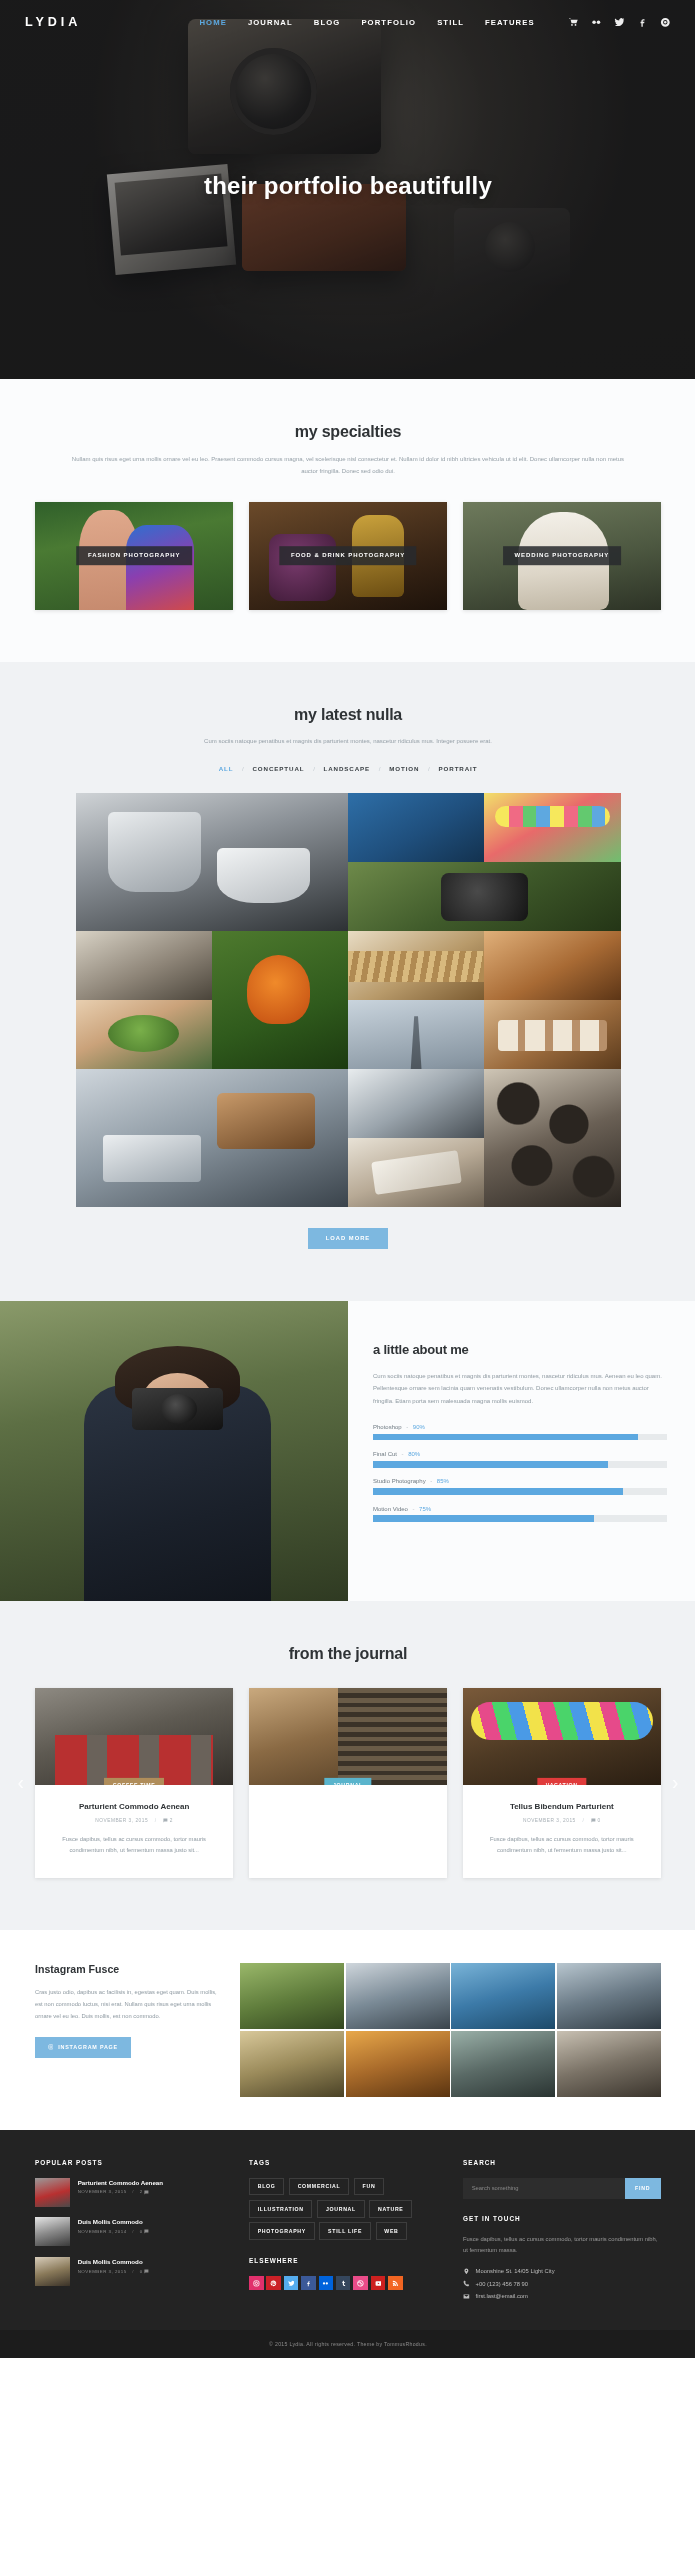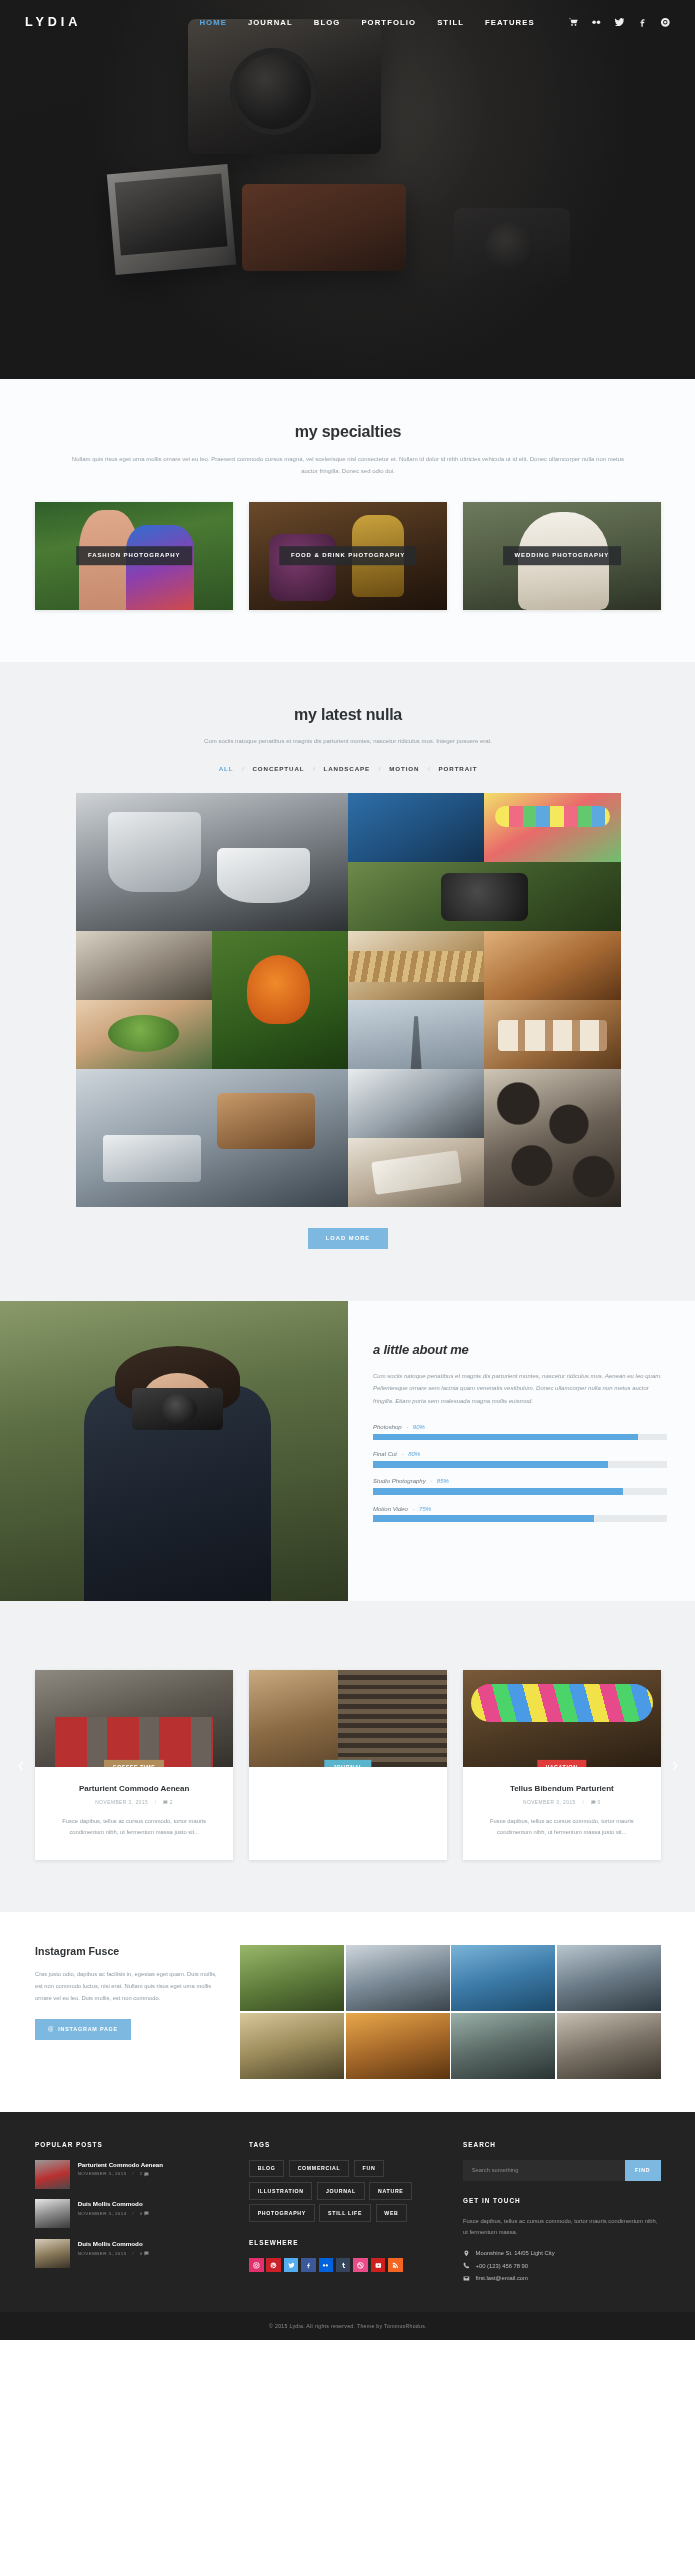--- a/index.html
+++ b/index.html
@@ -249,21 +249,21 @@
     border-radius: 50% 50% 30% 30%;
   }
   .about-photo .camera {
     position:absolute; left:38%; top:29%; width:26%; height:14%;
     background: linear-gradient(165deg,#3c3c3c,#121212); border-radius:4.8px;
   }
   .about-photo .camera:after{
     content:""; position:absolute; left:32%; top:14%; width:40%; height:72%;
     border-radius:50%; background:radial-gradient(circle at 40% 35%,#4e4e4e,#080808);
   }
-  .about-body { flex: 1; padding: 41px 29px 0 25px; font-style: italic; }
+  .about-body { flex: 1; padding: 41px 29px 0 25px; }
   .about-body h2 {
     font-size: 13px; font-weight: 700; color: #2f3336; letter-spacing: -0.2px;
   }
   .about-body p {
     margin-top: 12.6px; font-size: 6px; line-height: 2.1; color: #8e99a1;
   }
   .skills { margin-top: 16.4px; }
   .skill { margin-bottom: 10.6px; }
   .skill-label { font-size: 6px; color: #6f7a82; }
   .skill-label .dash { color: #b9c2c8; margin: 0 2.9px; }
@@ -420,20 +420,21 @@
           </svg>
         <svg class="si" viewBox="0 0 24 24">
             <path d="M12 2a10 10 0 100 20 10 10 0 000-20zm0 5a5 5 0 110 10 5 5 0 010-10zm0 2a3 3 0 100 6 3 3 0 000-6z"></path>
           </svg>
       </div>
     </nav>
 
     <div class="hero-text">
       <h1>
         <br>
+        <span>their portfolio beautifully</span>
       </h1>
     </div>
   </section>
 
   <section class="section light">
     <h2 class="sec-title">my specialties</h2>
     <p class="sec-sub">Nullam quis risus eget urna mollis ornare vel eu leo. Praesent commodo cursus magna, vel scelerisque nisl consectetur et. Nullam id dolor id nibh ultricies vehicula ut id elit. Donec ullamcorper nulla non metus auctor fringilla. Donec sed odio dui.</p>
     <div class="spec-row">
       <div class="spec-card">
         <div class="spec-img s1"></div>
@@ -538,20 +539,21 @@
           </div>
           <div class="bar">
             <div class="bar-fill" style="width:75%"></div>
           </div>
         </div>
       </div>
     </div>
   </section>
 
   <section class="section grey">
+    <h2 class="sec-title">from the journal</h2>
     <div class="journal-wrap">
       <div class="jarrow left">‹</div>
       <div class="jarrow right">›</div>
       <div class="journal-row">
 
         <article class="jcard">
           <div class="jthumb j1">
             <div class="jbadge" style="background:#b08d5a">COFFEE TIME</div>
           </div>
           <div class="jbody">

